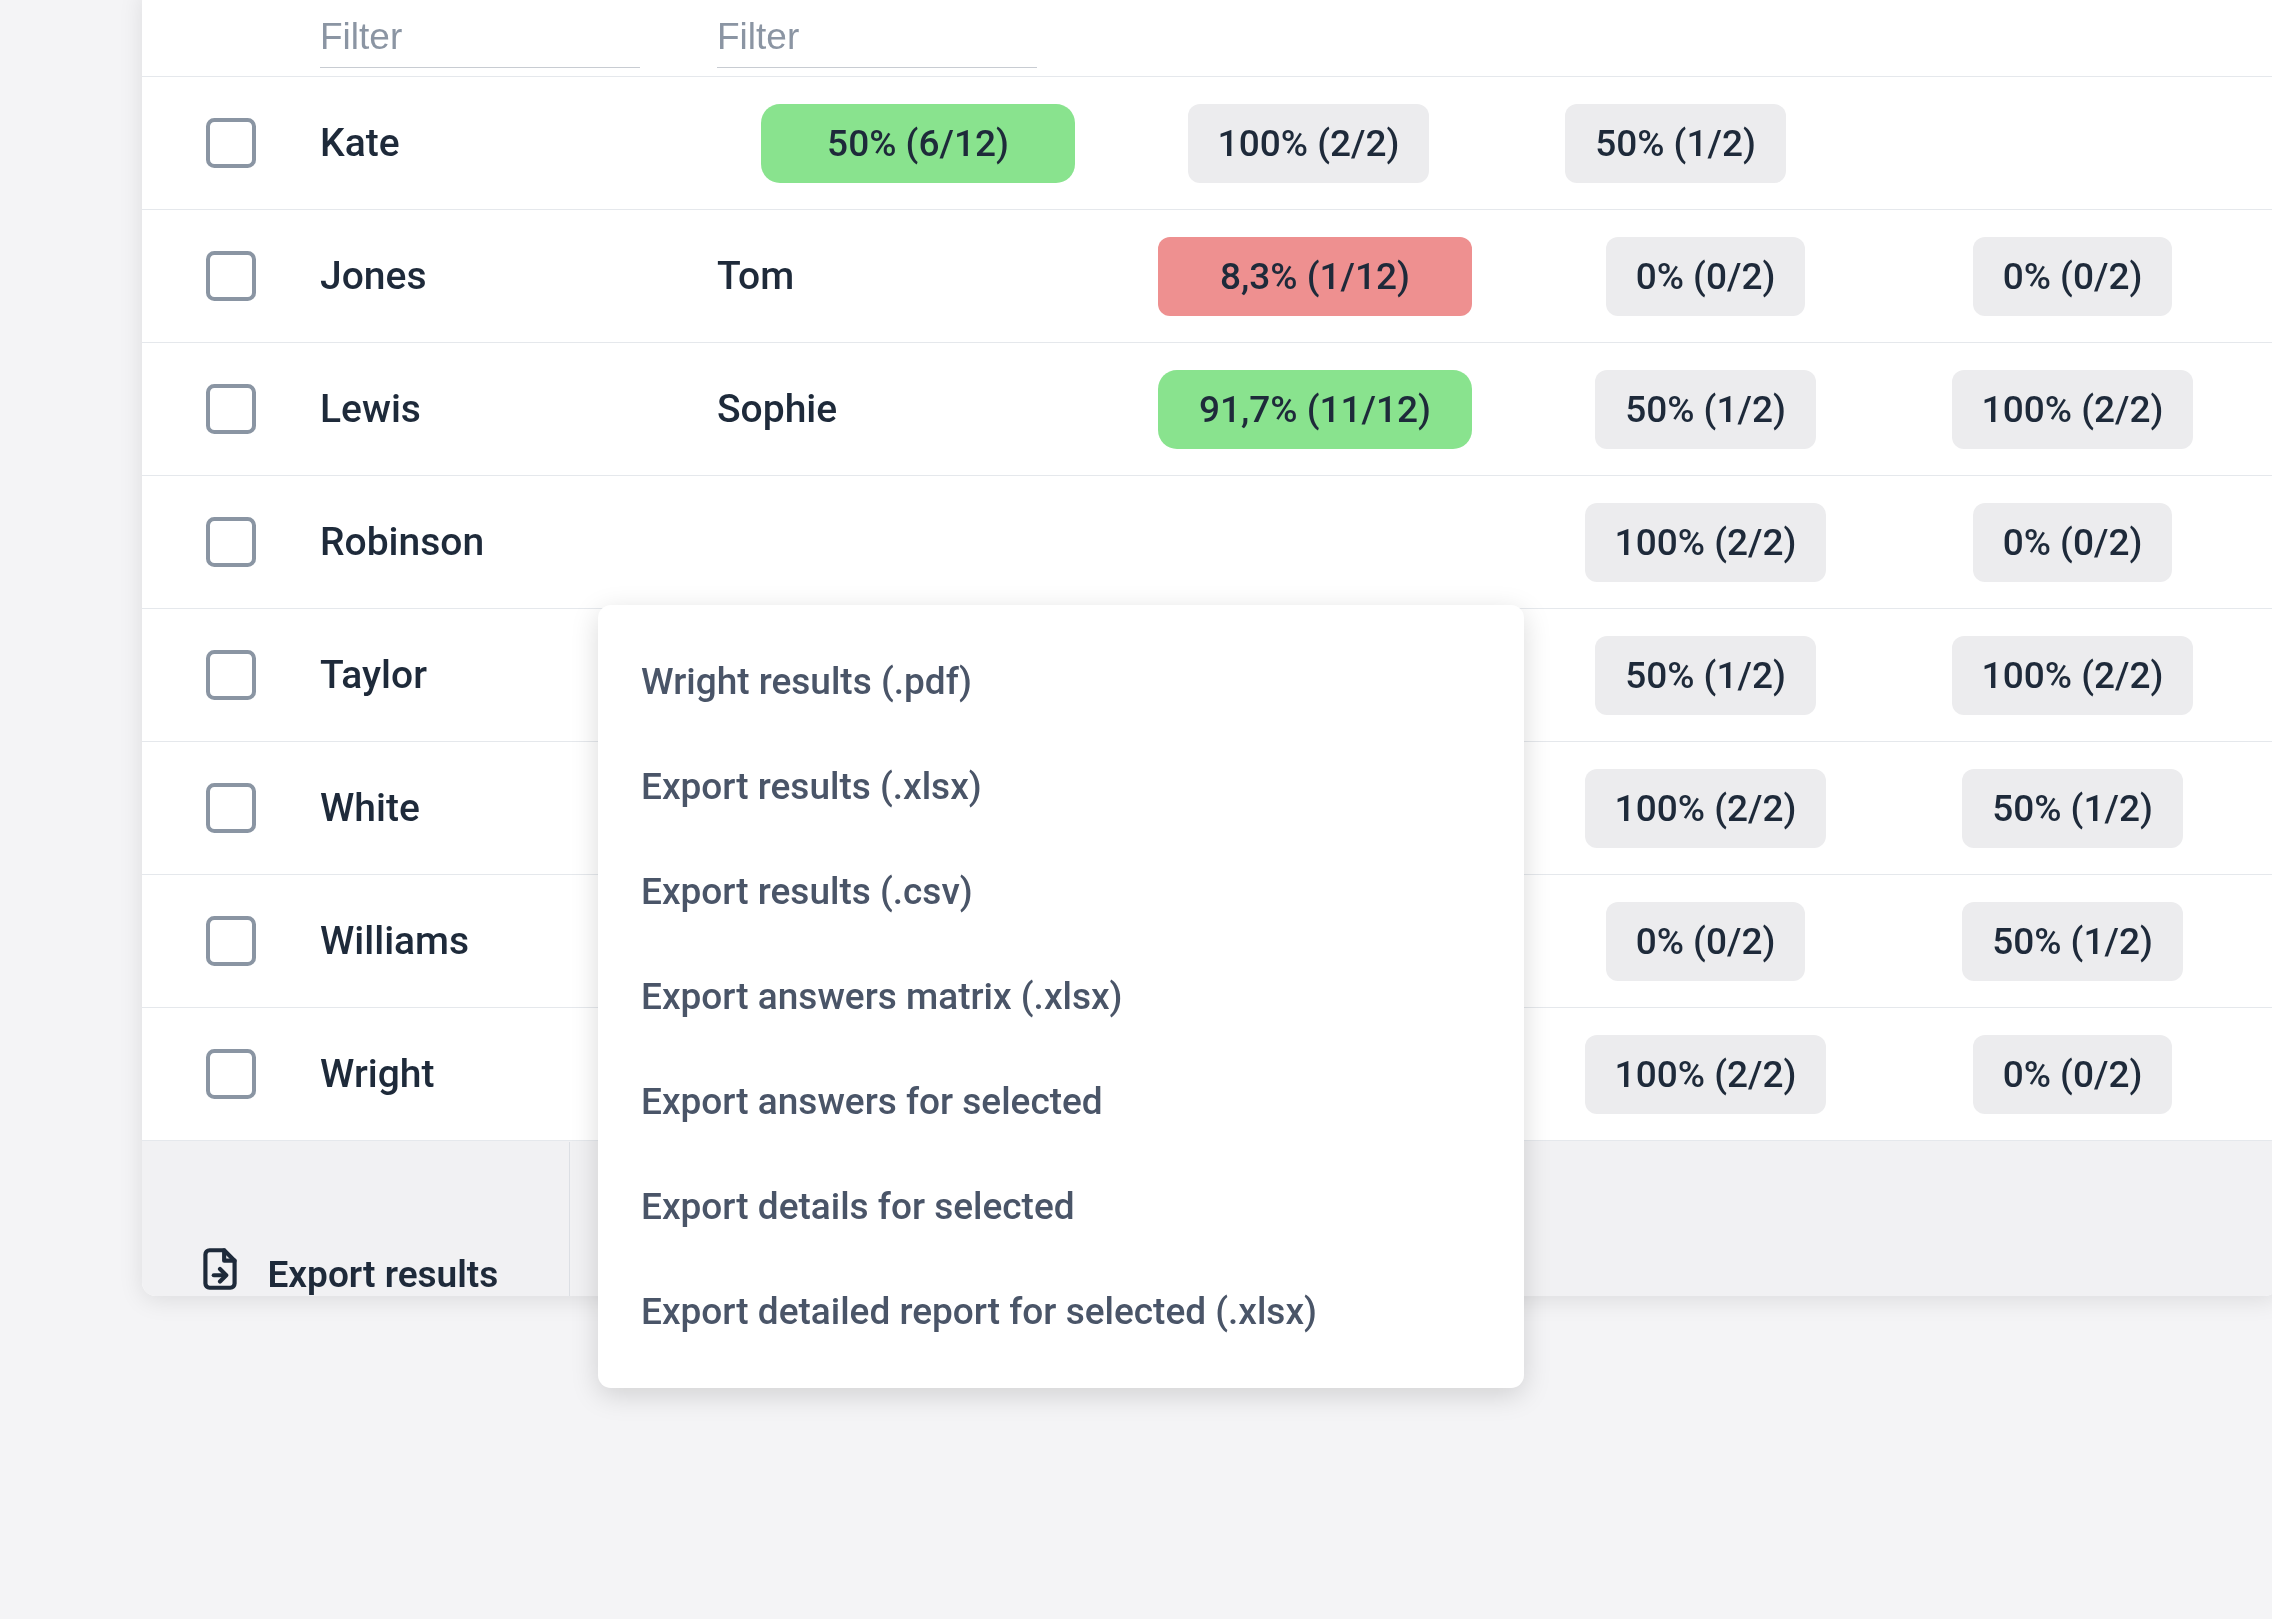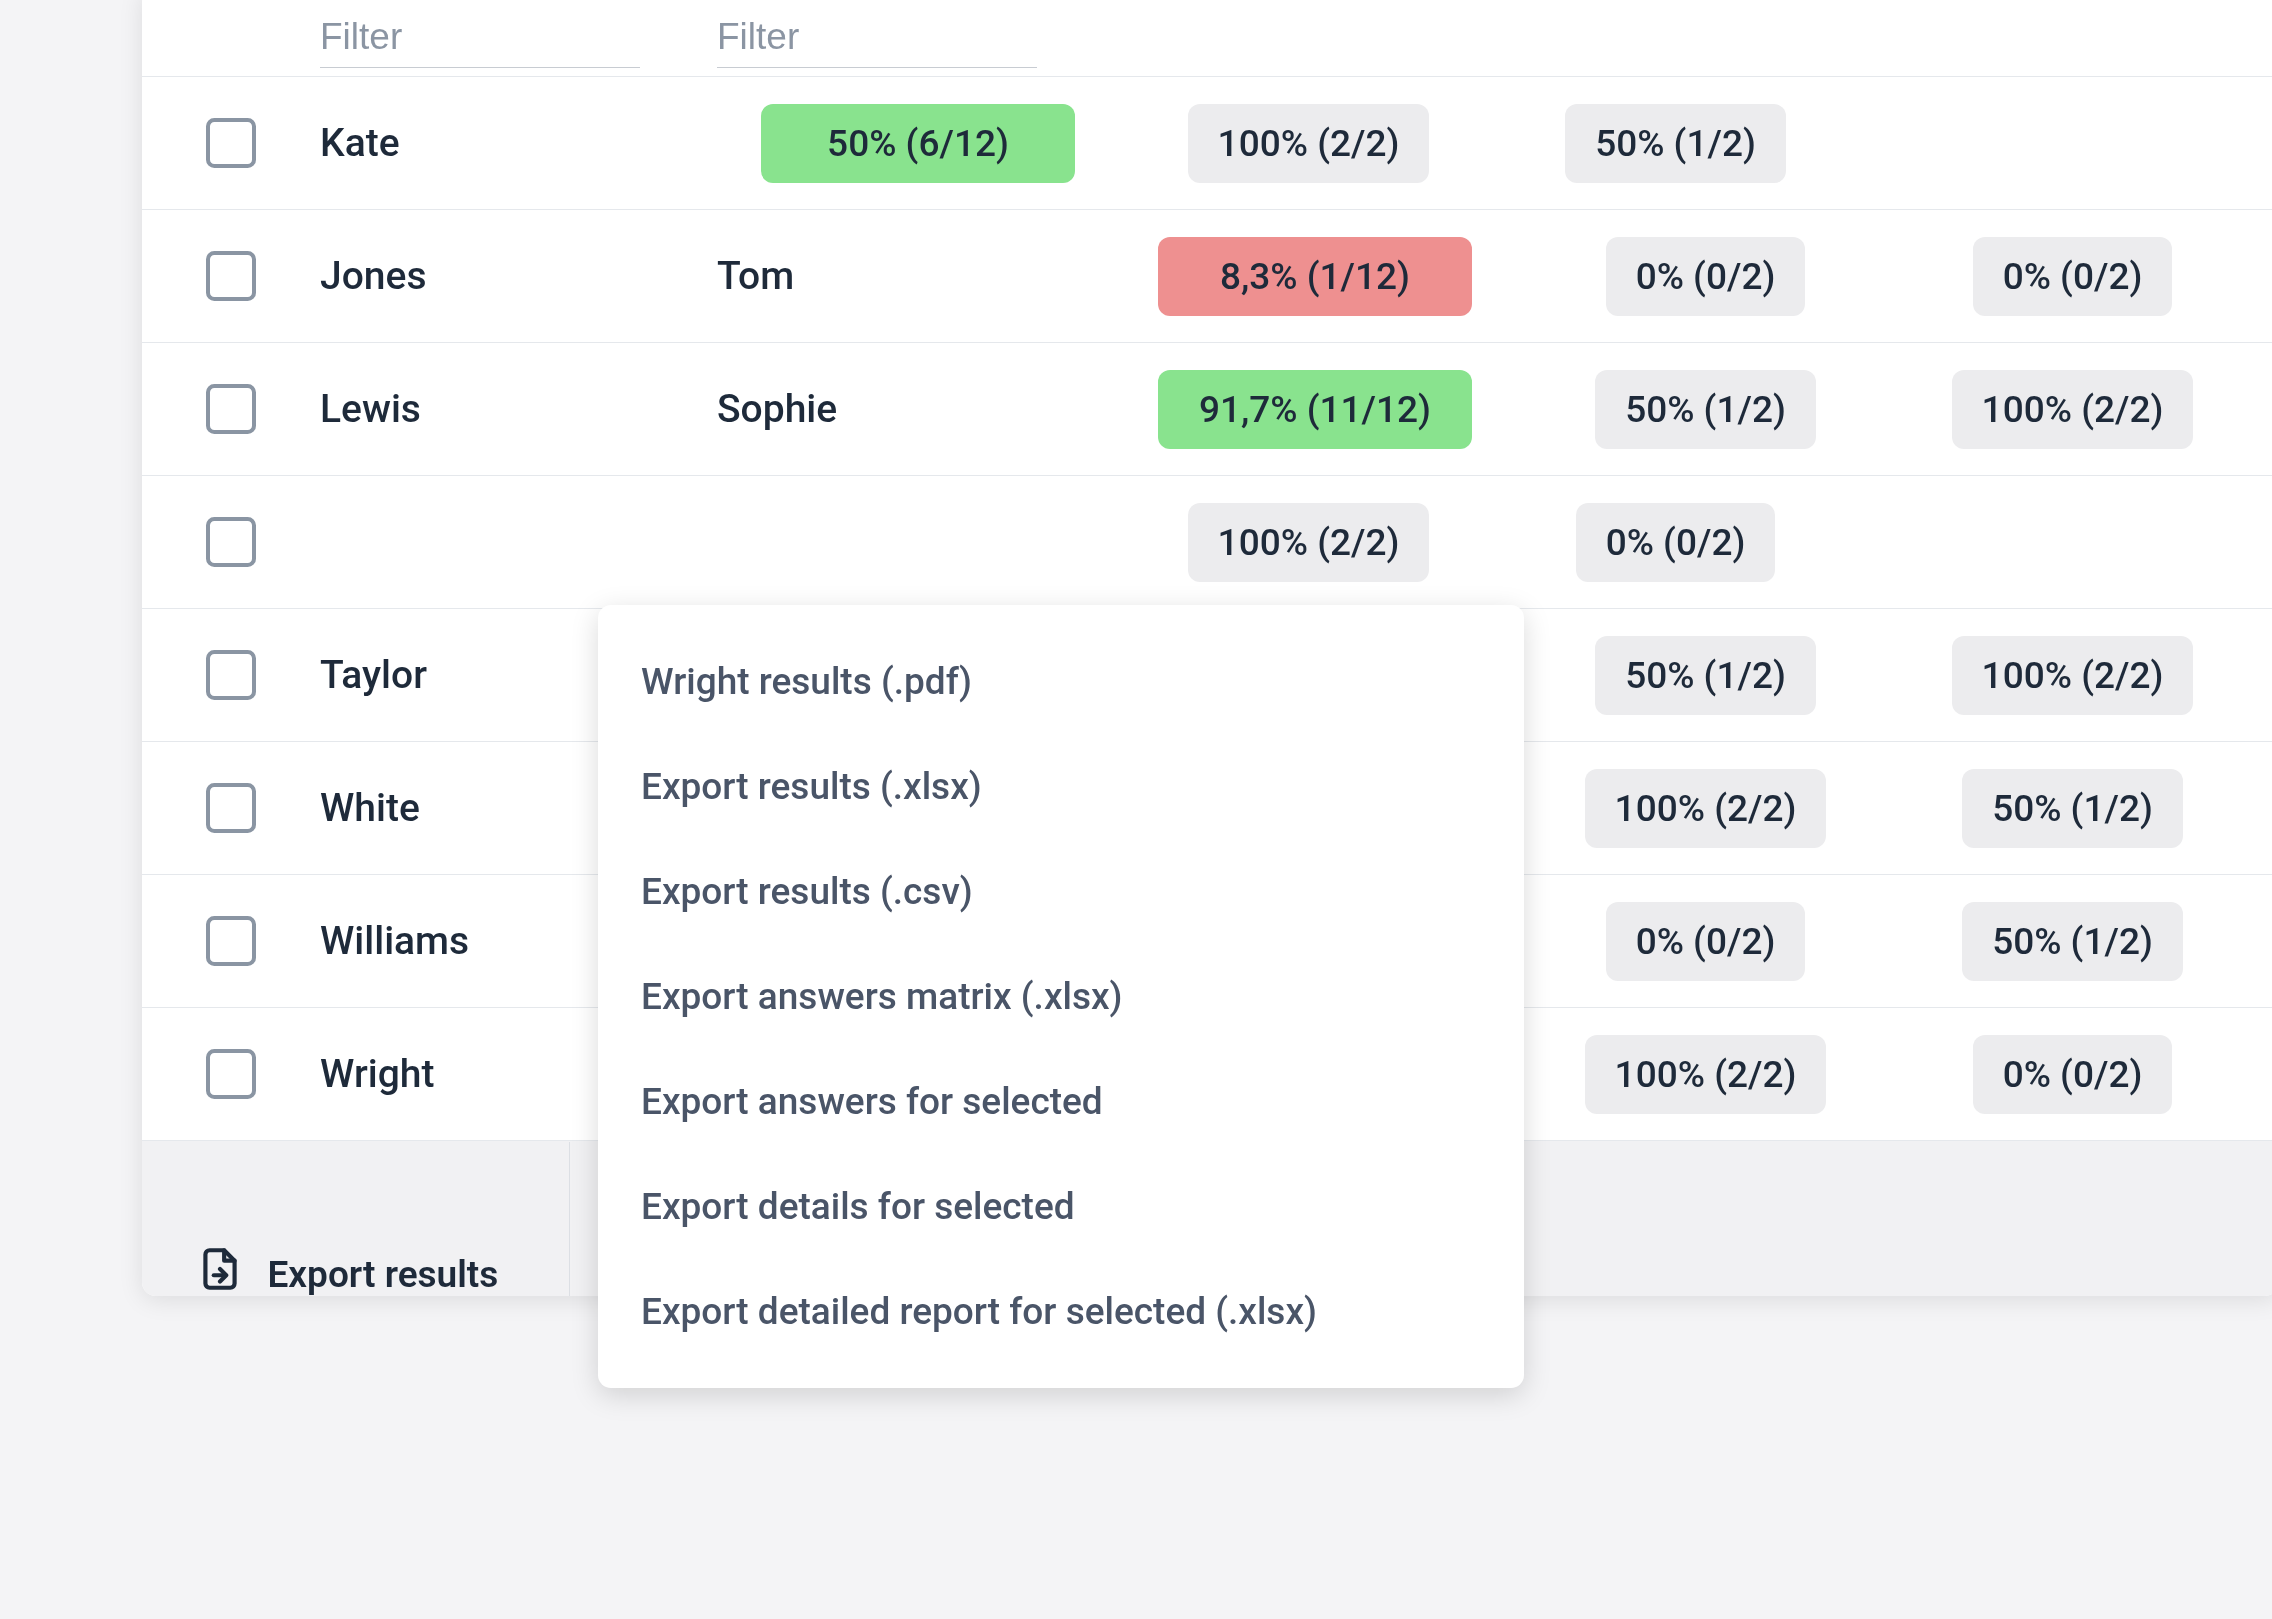--- a/index.html
+++ b/index.html
@@ -107,21 +107,21 @@
     font-weight: 500;
     color: var(--text-dark);
     padding: 18px 30px;
     border-radius: 12px;
     white-space: nowrap;
     background: var(--badge-grey);
     min-width: 172px;
     text-align: center;
   }
   .badge.wide { min-width: 314px; }
-  .badge.green { background: var(--badge-green); }
+  .badge.green { background: var(--badge-green); border-radius: 19px; }
   .badge.red   { background: var(--badge-red); }
 
   
   .footer {
     display:flex;
     align-items:center;
     height: 155px;
     background: var(--footer-bg);
     border-bottom-left-radius: 14px;
     border-bottom-right-radius: 14px;
@@ -244,20 +244,23 @@
           <div class="col-s2">
             <span class="badge">50% (1/2)</span>
           </div>
           <div class="col-s3">
             <span class="badge">100% (2/2)</span>
           </div>
         </div>
         <div class="row">
           <div class="col-chk">
             <div class="chk"></div>
+          </div>
+          <div class="col-last">
+            <span class="txt">Robinson</span>
           </div>
           <div class="col-first">
             <span class="txt"></span>
           </div>
           <div class="col-s1"></div>
           <div class="col-s2">
             <span class="badge">100% (2/2)</span>
           </div>
           <div class="col-s3">
             <span class="badge">0% (0/2)</span>

